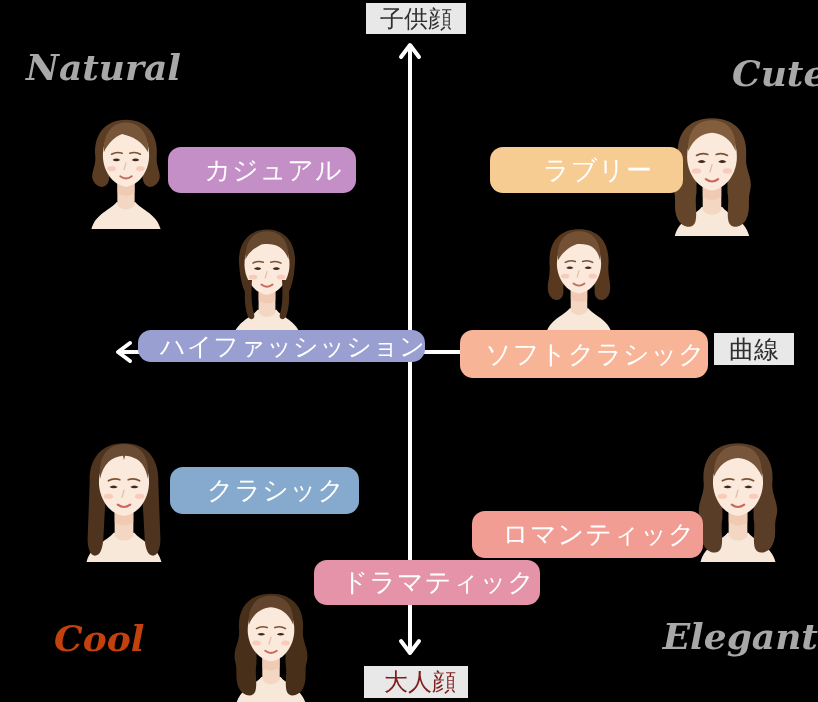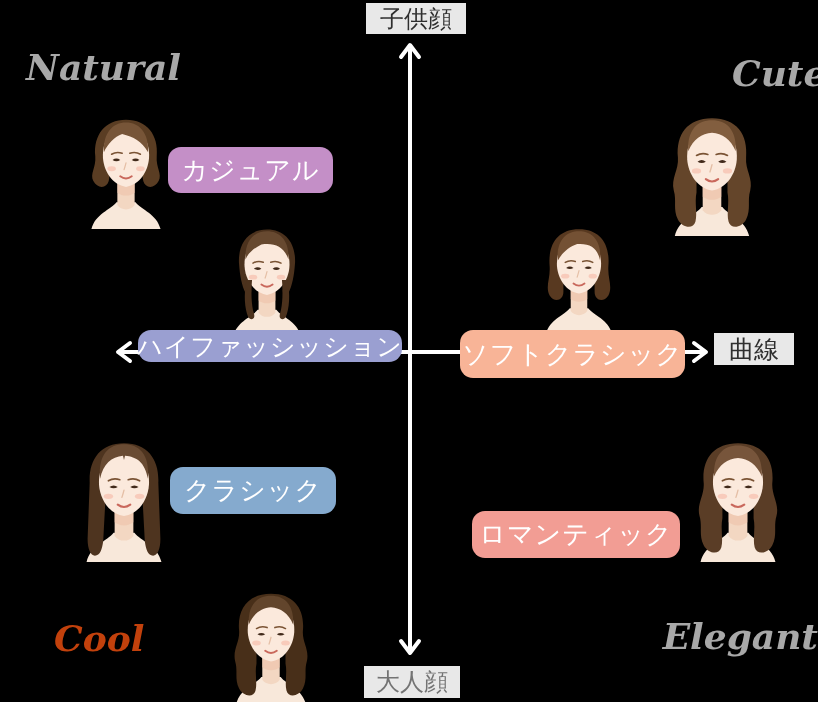--- a/index.html
+++ b/index.html
@@ -6,21 +6,21 @@
   #canvas{
     position:relative;width:818px;height:702px;background:#000;
     overflow:hidden;font-family:"DejaVu Sans","Liberation Sans",sans-serif;
   }
   #axes-svg{position:absolute;left:0;top:0;z-index:1;}
   .portrait{position:absolute;z-index:2;}
   .portrait svg{width:100%;height:100%;display:block;}
   .pill{
     position:absolute;z-index:3;display:flex;align-items:center;justify-content:center;
     border-radius:13px;color:#fff;font-size:26px;letter-spacing:1px;
-    font-weight:500;white-space:nowrap;
+    font-weight:500;white-space:nowrap;padding-left:23px;
   }
   .axis-box{
     position:absolute;z-index:4;display:flex;align-items:center;justify-content:center;
     background:#e8e8e8;color:#2f2f2f;white-space:nowrap;
   }
   .axis-box.vert{font-size:24px;}
   .axis-box.horiz{font-size:25px;}
   .corner{
     position:absolute;z-index:4;font-family:"DejaVu Serif","Liberation Serif",serif;
     font-style:italic;font-weight:600;font-size:36px;color:#a8a8a8;white-space:nowrap;margin-left:20px;
@@ -167,27 +167,29 @@
         <path d="M56 50 Q60 47 64 50 Q60 52.5 56 50 Z" fill="#40291a"></path>
         <ellipse cx="35" cy="59" rx="4.5" ry="2.6" fill="#f6b3a0" opacity="0.55"></ellipse>
         <ellipse cx="65" cy="59" rx="4.5" ry="2.6" fill="#f6b3a0" opacity="0.55"></ellipse>
         <path d="M50 53 Q49 57 48 60" stroke="#e5bfa6" stroke-width="1.3" fill="none" stroke-linecap="round"></path>
         <path d="M44 67 Q50 71.5 56 67" stroke="#c9685c" stroke-width="2" fill="none" stroke-linecap="round"></path>
         <path d="M27 40 C26 19 36 10 50 10 C64 10 74 19 73 40 C68 28 60 23 50 22 C40 23 32 28 27 40 Z" fill="#62452c"></path>
       </svg>
     </div>
 
   <div class="pill" style="left: 168px; top: 147px; width: 165px; height: 46px; background-color: rgb(196, 143, 199);">カジュアル</div>
+  <div class="pill" style="left: 490px; top: 147px; width: 170px; height: 46px; background-color: rgb(246, 204, 147);">ラブリー</div>
   <div class="pill" style="left: 138px; top: 330px; width: 264px; height: 32px; font-size: 25px; background-color: rgb(154, 159, 209);">ハイファッシッション</div>
   <div class="pill" style="left: 460px; top: 330px; width: 225px; height: 48px; background-color: rgb(248, 180, 151);">ソフトクラシック</div>
   <div class="pill" style="left: 170px; top: 467px; width: 166px; height: 47px; background-color: rgb(133, 170, 206);">クラシック</div>
   <div class="pill" style="left: 472px; top: 467px; width: 208px; height: 47px; background-color: rgb(242, 157, 148); margin-top: 44px;">ロマンティック</div>
+  <div class="pill" style="left: 314px; top: 560px; width: 203px; height: 45px; background-color: rgb(228, 147, 169);">ドラマティック</div>
 
   <div class="axis-box vert" style="left: 366px; top: 3px; width: 100px; height: 31px; background-color: rgb(232, 232, 232); color: rgb(47, 47, 47);">子供顔</div>
-  <div class="axis-box vert" style="left: 364px; top: 666px; width: 96px; height: 32px; background-color: rgb(232, 232, 232); color: #737373;">大人顔</div>
+  <div class="axis-box vert" style="left: 364px; top: 666px; width: 96px; height: 32px; background-color: rgb(232, 232, 232); color: #7f1d1d; padding-left: 8px;">大人顔</div>
   <div class="axis-box horiz" style="left: 714px; top: 333px; width: 80px; height: 32px; background-color: rgb(232, 232, 232); color: rgb(47, 47, 47);">曲線</div>
 
   <div class="corner" style="left: 6px; top: 46px; color: rgb(168, 168, 168);">Natural</div>
   <div class="corner" style="left: 712px; top: 52px; color: rgb(168, 168, 168);">Cute</div>
   <div class="corner" style="left: 34px; top: 617px; color: #c2410c;">Cool</div>
   <div class="corner" style="right: 0px; top: 615px; color: rgb(168, 168, 168);">Elegant</div>
 
 </div>
 
 </body></html>

